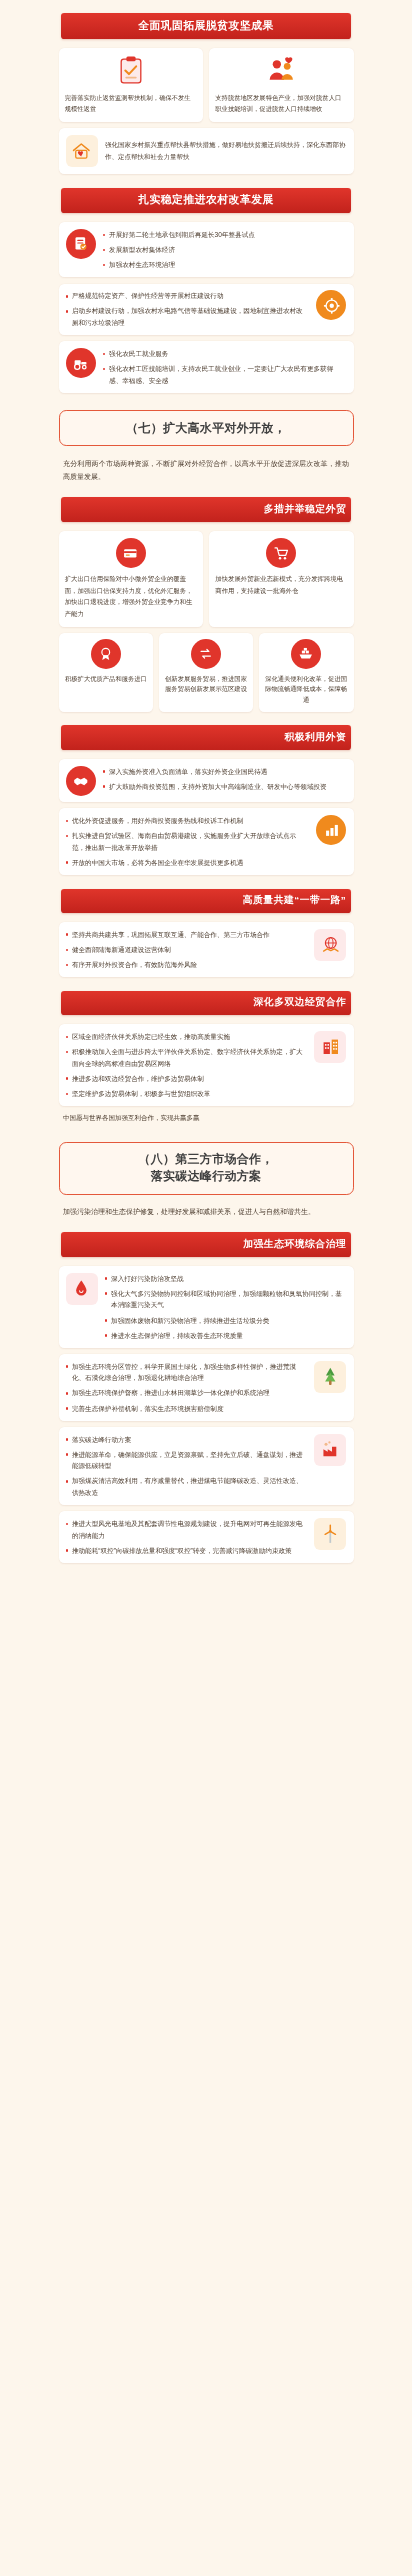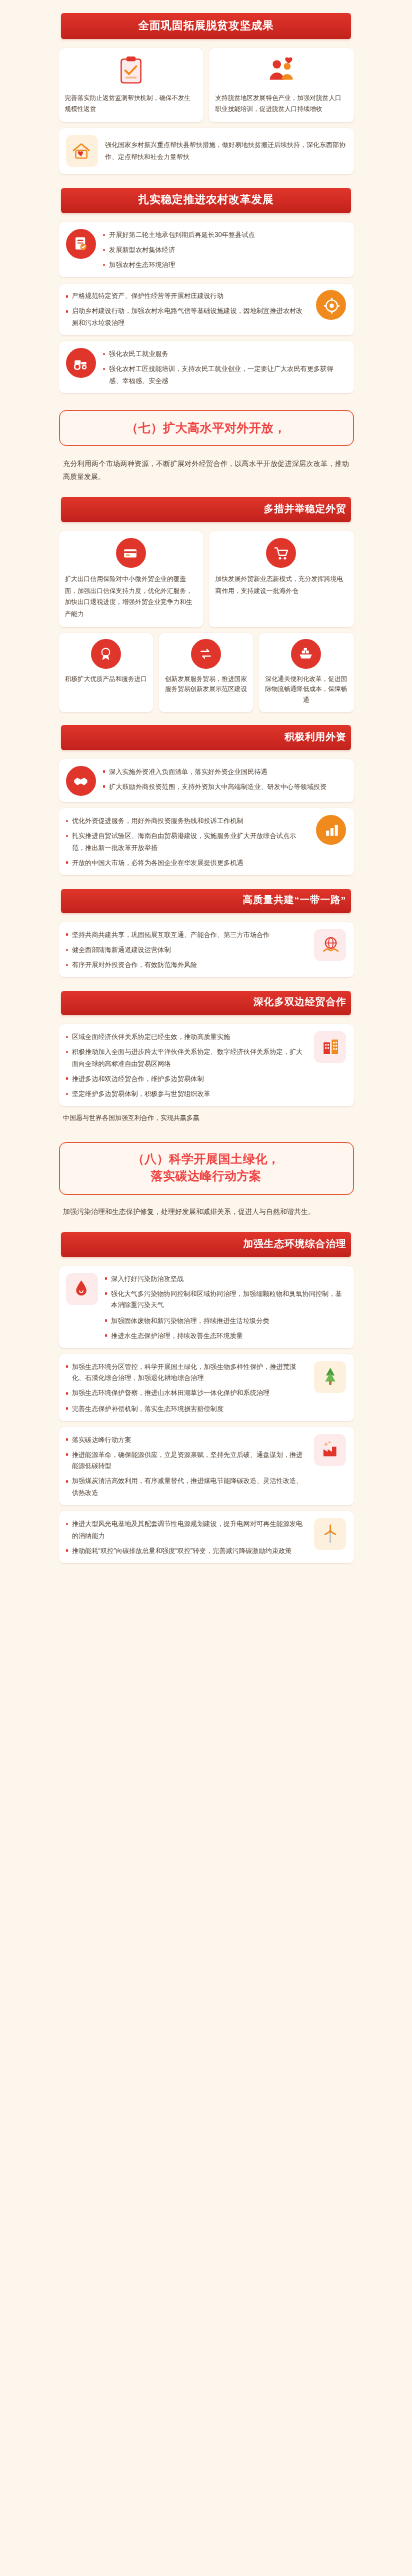--- a/index.html
+++ b/index.html
@@ -30,21 +30,21 @@
   
   .chapter {
     margin: 17.5px 18.5px 10.3px 18.5px;
     border: 1px solid #e4583a;
     border-radius: 7.2px;
     background: #fff7ef;
     padding: 8.2px 9.3px;
     text-align: center;
   }
   .chapter .line {
-    color: #ef4444;
+    color: #404040;
     font-size: 12px;
     font-weight: bold;
     line-height: 1.45;
     letter-spacing: 0.3px;
   }
 
   
   .intro {
     margin: 0 23px 9.3px 23px;
     font-size: 7px;
@@ -427,21 +427,21 @@
                 <rect x="34.5" y="27" width="3.5" height="3.5"></rect>
             </g>
           </svg>
         </div>
       </div>
     </div>
   </div>
   <div class="note">中国愿与世界各国加强互利合作，实现共赢多赢</div>
 
   <div class="chapter">
-    <div class="line">（八）科学开展国土绿化，</div>
+    <div class="line">（八）第三方市场合作，</div>
     <div class="line">落实碳达峰行动方案</div>
   </div>
   <div class="intro">加强污染治理和生态保护修复，处理好发展和减排关系，促进人与自然和谐共生。</div>
 
   <div class="band small">加强生态环境综合治理</div>
   <div class="rows">
     <div class="row">
       <div class="ic">
         <div class="sq">
           <svg width="20.6" height="20.6" viewBox="0 0 48 48">

